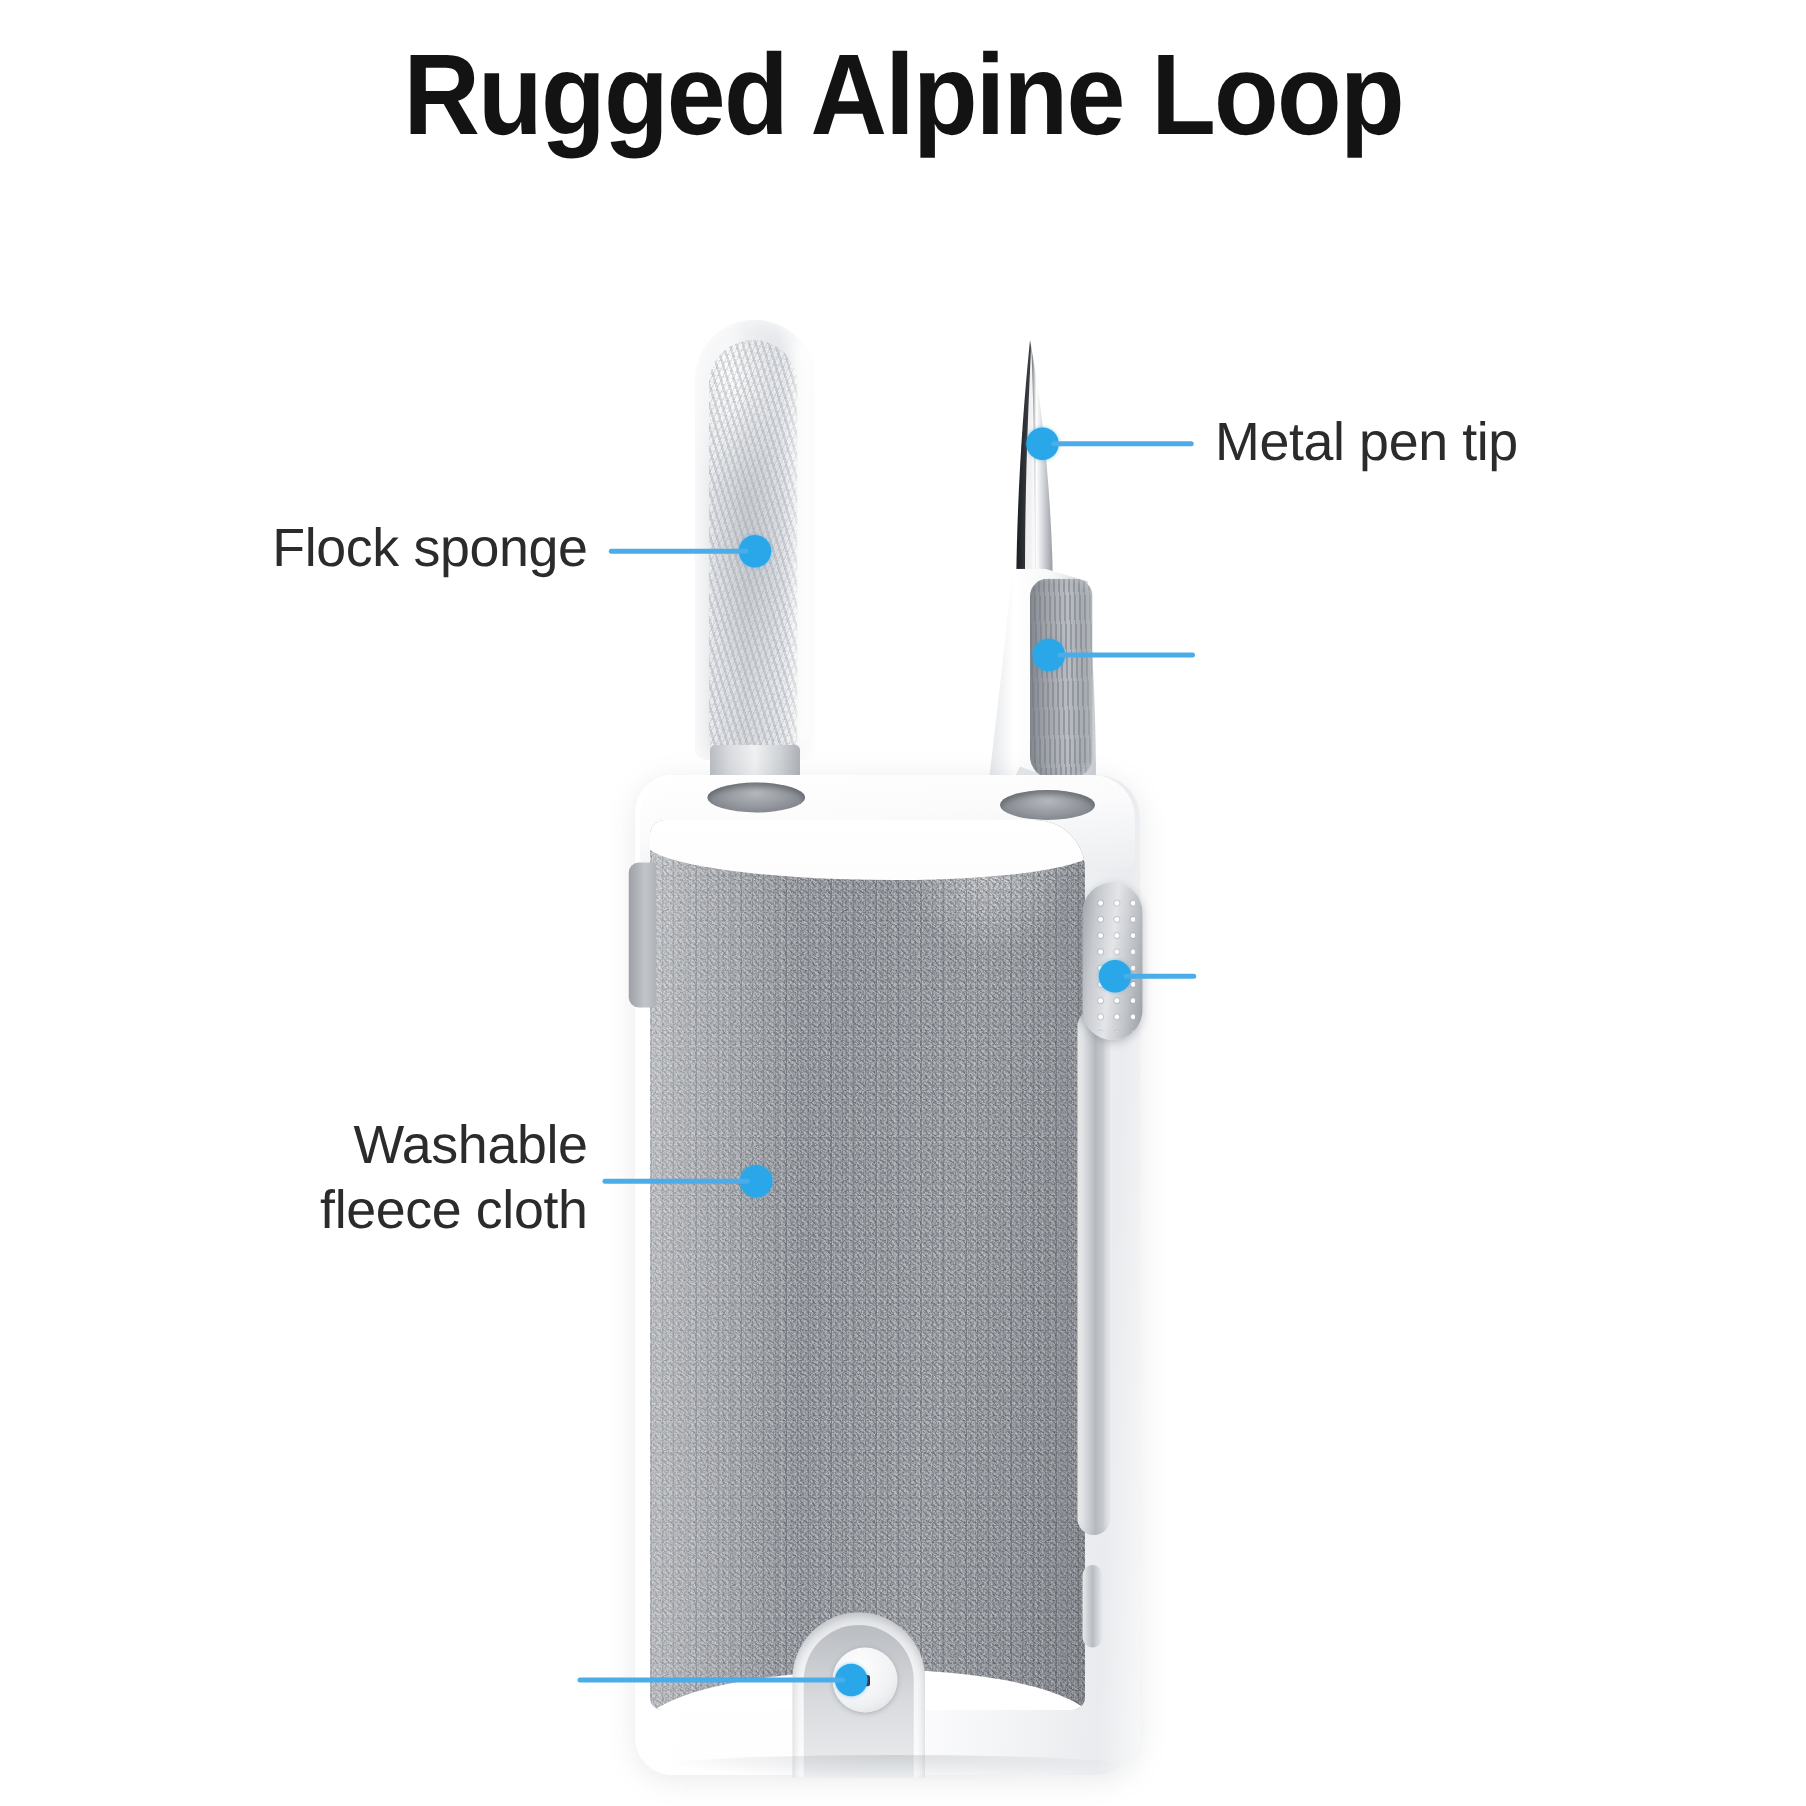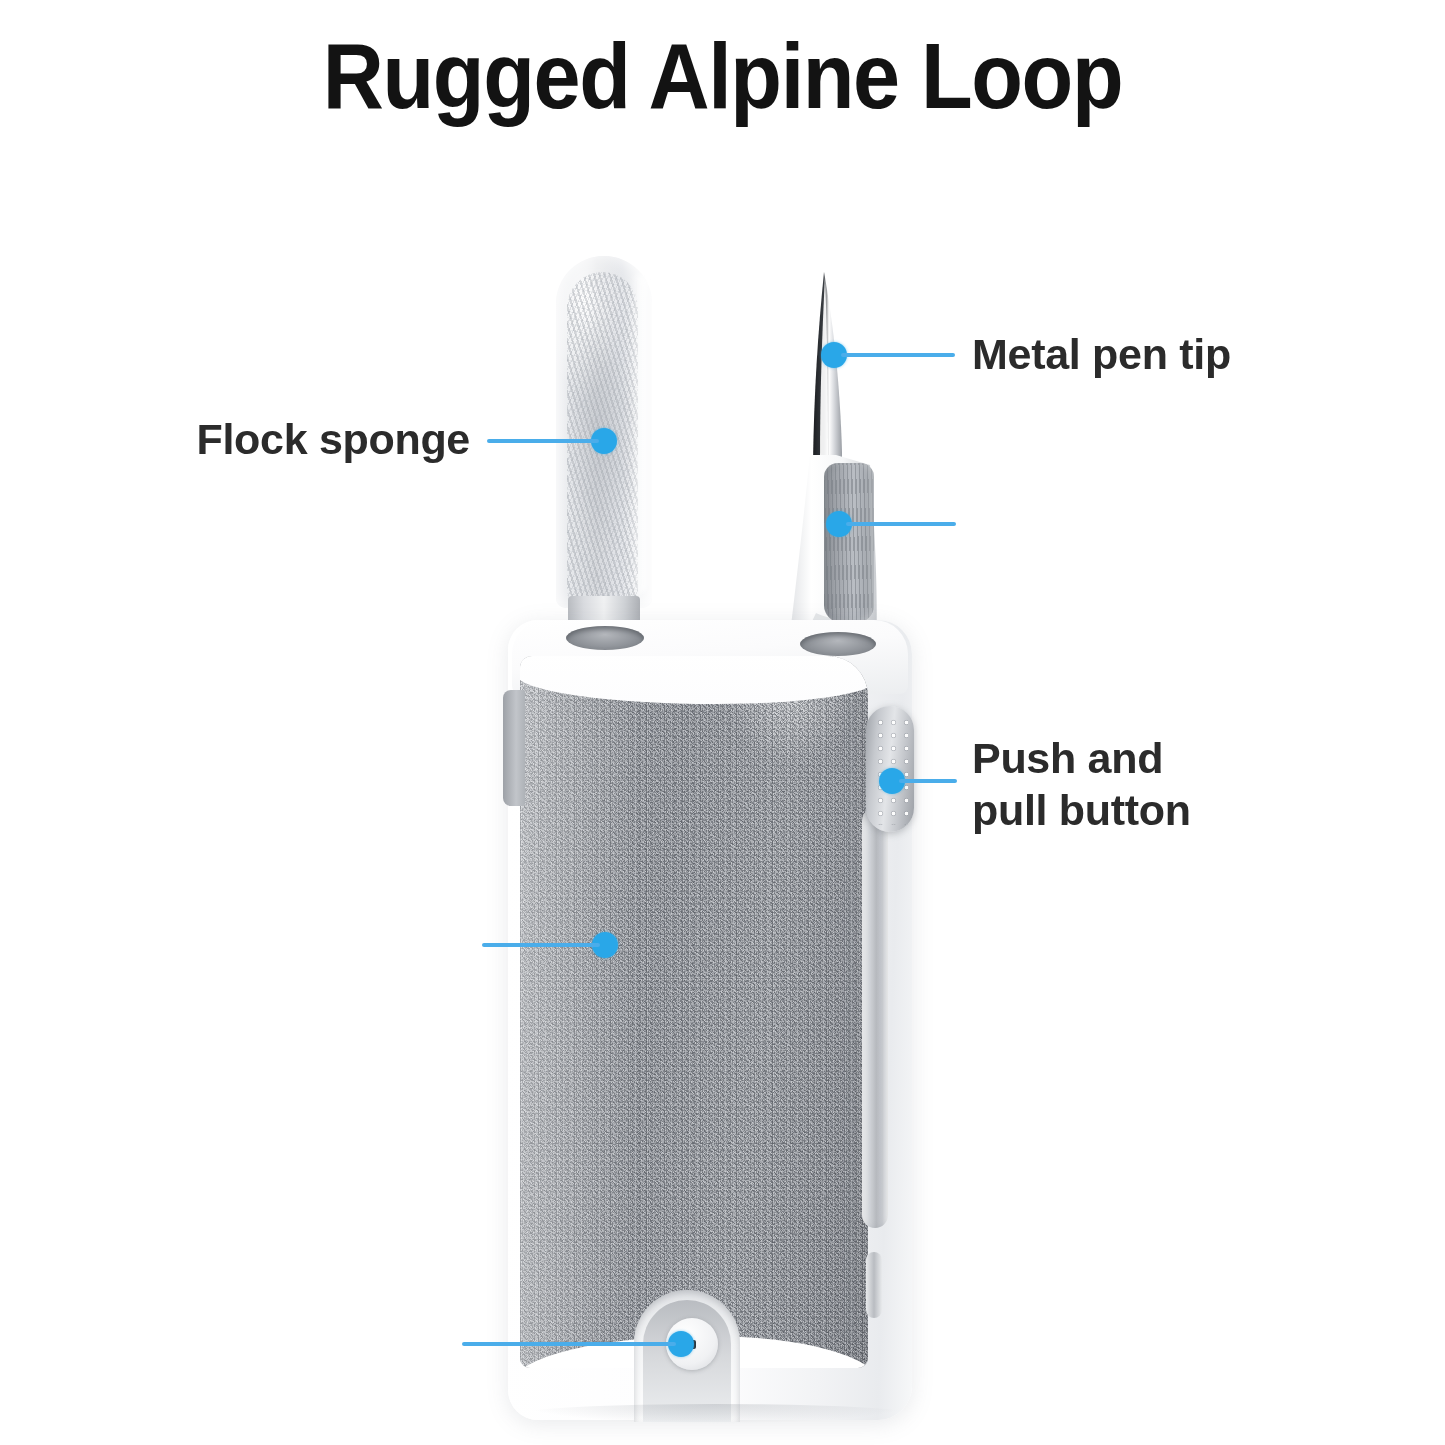--- a/index.html
+++ b/index.html
@@ -13,21 +13,21 @@
     position:absolute; left:0; top:28px; width:1445px; text-align:center;
     font-family:"Liberation Sans", sans-serif;
     font-weight:700; font-size:92px; line-height:1.05; letter-spacing:-1.5px;
     color:#131313; transform:scaleX(0.92); transform-origin:center top;
   }
 
   
   .label {
     position:absolute; color:#2b2b2b;
     font-family:"Liberation Sans", sans-serif;
-    font-weight:700; font-size:43px; line-height:1.22; white-space:pre-line;
+    font-weight:400; font-size:43px; line-height:1.22; white-space:pre-line;
     letter-spacing:-0.3px;
   }
   .label.right { text-align:left; }
   .label.left  { text-align:right; }
 
   
   .leader { position:absolute; height:4px; background:#4aadea; border-radius:2px; }
   .dot {
     position:absolute; width:26px; height:26px; border-radius:50%;
     background:#29a7e8; box-shadow:0 0 3px rgba(41,167,232,.55);
@@ -293,26 +293,26 @@
 
   <div class="dot" style="left:821px; top:342px;"></div>
   <div class="leader" style="left:841px; top:353px; width:114px;"></div>
   <div class="label right" style="left:972px; top:328px; width:420px;">Metal pen tip</div>
 
   <div class="dot" style="left:826px; top:511px;"></div>
   <div class="leader" style="left:846px; top:522px; width:110px;"></div>
 
   <div class="dot" style="left:879px; top:768px;"></div>
   <div class="leader" style="left:899px; top:779px; width:58px;"></div>
-  <div class="label right" style="left:972px; top:732px; width:400px;">Push and
-pull button</div>
 
   <div class="dot" style="left:591px; top:428px;"></div>
   <div class="leader" style="left:487px; top:439px; width:112px;"></div>
   <div class="label left" style="left:60px; top:413px; width:410px;">Flock sponge</div>
 
   <div class="dot" style="left:592px; top:932px;"></div>
   <div class="leader" style="left:482px; top:943px; width:118px;"></div>
+  <div class="label left" style="left:60px; top:890px; width:410px;">Washable
+fleece cloth</div>
 
   <div class="dot" style="left:668px; top:1331px;"></div>
   <div class="leader" style="left:462px; top:1342px; width:214px;"></div>
 
 </div>
 
 </body></html>

